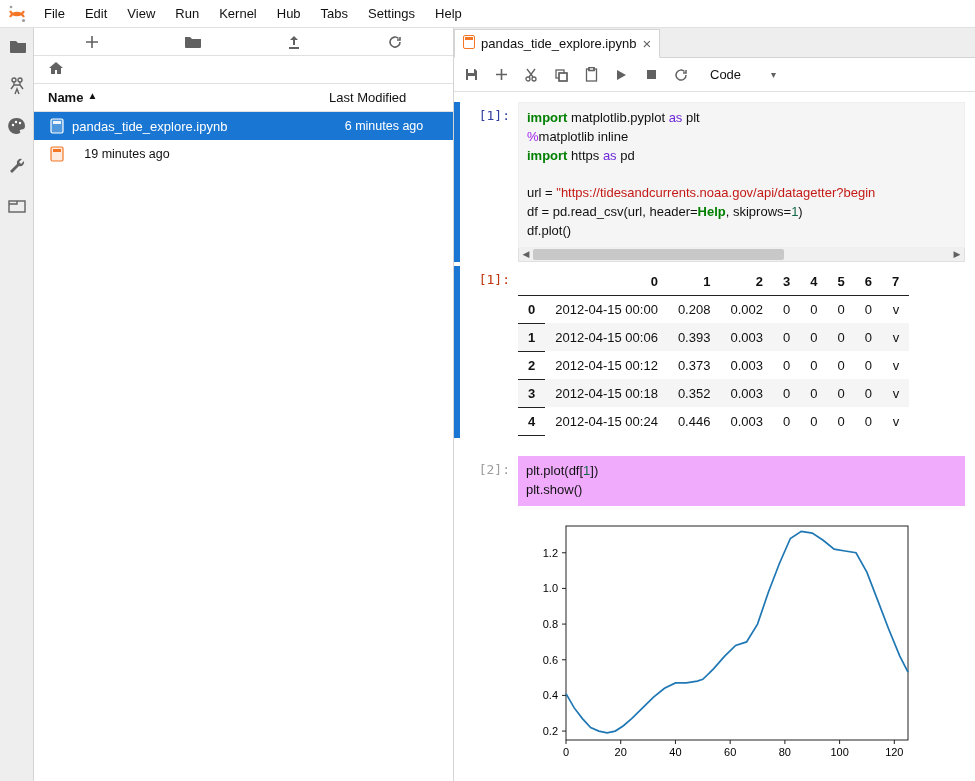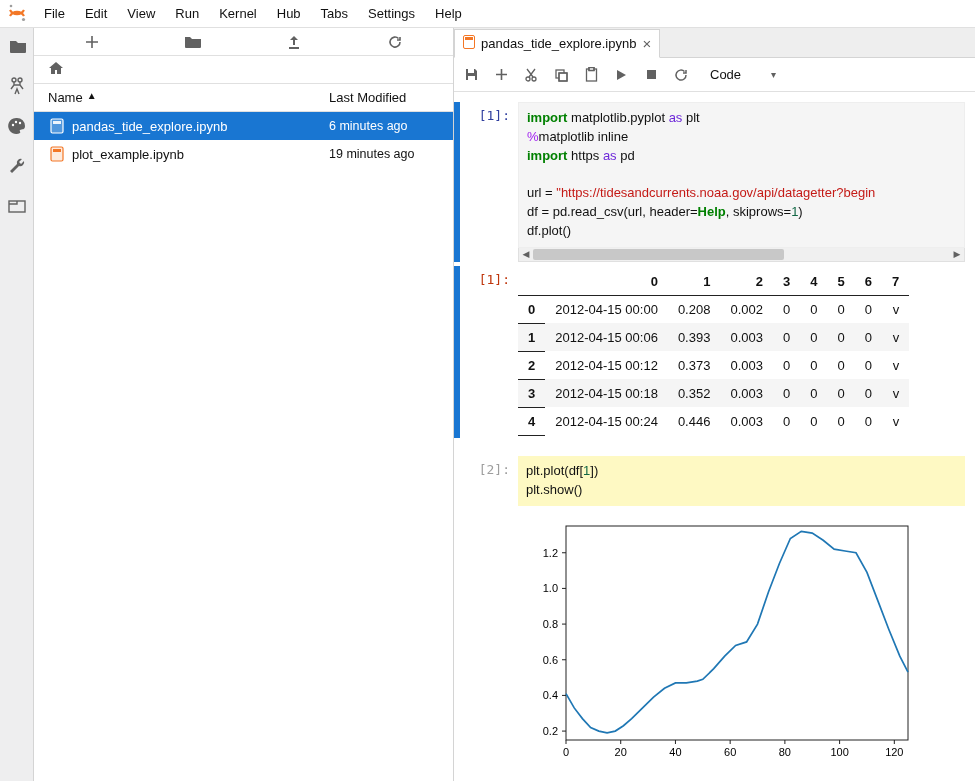--- a/index.html
+++ b/index.html
@@ -1,39 +1,39 @@
 <!DOCTYPE html>
 <html><head>
 <meta charset="utf-8">
 <style>
 * { box-sizing: border-box; margin: 0; padding: 0; font-family: -apple-system, "Segoe UI", Arial, sans-serif; }
 body { width: 975px; height: 781px; overflow: hidden; font-size: 13px; color: #111; background: #fff; display: flex; flex-direction: column; }
 
-.menubar { height: 28px; display: flex; align-items: flex-end; border-bottom: 1px solid #e0e0e0; }
+.menubar { height: 28px; display: flex; align-items: center; border-bottom: 1px solid #e0e0e0; }
 .menubar .logo { width: 34px; height: 28px; display: flex; align-items: center; justify-content: center; }
 .menubar .item { padding: 0 10px; height: 28px; display: flex; align-items: center; cursor: pointer; font-size: 13px; }
 
 .body { flex: 1; display: flex; min-height: 0; }
 
 .leftbar { width: 34px; background: #eeeeef; border-right: 1px solid #d4d4d4; display: flex; flex-direction: column; align-items: center; padding-top: 6px; gap: 16px; }
 .leftbar .tab { width: 24px; height: 24px; display: flex; align-items: center; justify-content: center; color: #616161; cursor: pointer; }
 .leftbar .tab.active { border-left: 2px solid #e0e0e000; }
 
 .sidebar { width: 420px; border-right: 1px solid #d4d4d4; display: flex; flex-direction: column; min-width: 0; }
 .sb-toolbar { height: 28px; display: flex; align-items: center; justify-content: space-around; border-bottom: 1px solid #e0e0e0; padding: 0 8px; color: #616161; }
 .sb-toolbar .btn { width: 24px; height: 24px; display: flex; align-items: center; justify-content: center; cursor: pointer; }
 .sb-crumb { height: 28px; display: flex; align-items: center; padding: 0 14px; border-bottom: 1px solid #e0e0e0; color: #616161; }
 .sb-header { height: 28px; display: flex; align-items: center; padding: 0 14px; border-bottom: 1px solid #e0e0e0; font-size: 13px; color: #111; }
-.sb-header .name { flex: 1; display: flex; align-items: flex-start; gap: 4px; }
+.sb-header .name { flex: 1; display: flex; align-items: flex-start; gap: 4px; font-weight: bold; }
 .sb-header .mod { width: 110px; text-align: left; }
 .sb-row { height: 28px; display: flex; align-items: center; padding: 0 14px; cursor: pointer; }
 .sb-row.selected { background: #1976d2; color: #fff; }
 .sb-row .icon { width: 18px; height: 18px; margin-right: 6px; display: inline-flex; align-items: center; justify-content: center; }
 .sb-row .name { flex: 1; overflow: hidden; text-overflow: ellipsis; white-space: nowrap; }
-.sb-row .mod { width: 110px; text-align: left; font-size: 12.5px; }
+.sb-row .mod { width: 110px; text-align: center; font-size: 12.5px; }
 
 .main { flex: 1; display: flex; flex-direction: column; min-width: 0; }
 .doctab-bar { height: 30px; display: flex; align-items: flex-end; border-bottom: 1px solid #d4d4d4; background: #eee; }
 .doctab { height: 29px; background: #fff; border: 1px solid #d4d4d4; border-bottom: 1px solid #fff; display: flex; align-items: center; padding: 0 8px; gap: 6px; font-size: 13px; position: relative; top: 1px; }
 .doctab .close { color: #616161; cursor: pointer; font-size: 15px; line-height: 1; }
 .nb-toolbar { height: 34px; display: flex; align-items: center; padding: 0 8px; gap: 12px; border-bottom: 1px solid #e0e0e0; color: #616161; }
 .nb-toolbar .btn { width: 18px; height: 18px; display: flex; align-items: center; justify-content: center; cursor: pointer; }
 .nb-toolbar .celltype { display: flex; align-items: center; gap: 30px; padding: 2px 8px; cursor: pointer; font-size: 13px; color: #111; }
 
 .nb-area { flex: 1; overflow: auto; padding: 8px 0 20px 0; }
@@ -173,21 +173,20 @@
       <span class="mod">6 minutes ago</span>
     </div>
     <div class="sb-row">
       <span class="icon">
           <svg width="14" height="16" viewBox="0 0 14 16">
             <rect x="1" y="1" width="12" height="14" rx="1.5" fill="#F37726" opacity="0.15"></rect>
             <rect x="1" y="1" width="12" height="14" rx="1.5" fill="none" stroke="#F37726" stroke-width="1.2"></rect>
             <rect x="3" y="3" width="8" height="3" fill="#F37726"></rect>
           </svg>
         </span>
-      <span class="name">plot_example.ipynb</span>
       <span class="mod">19 minutes ago</span>
     </div>
   </div>
 
   <div class="main">
     <div class="doctab-bar">
       <div class="doctab">
         <span><svg width="12" height="14" viewBox="0 0 12 14">
               <rect x="0.5" y="0.5" width="11" height="13" rx="1.5" fill="none" stroke="#F37726" stroke-width="1"></rect>
               <rect x="2" y="2" width="8" height="3" fill="#F37726"></rect>
@@ -348,21 +347,21 @@
                 </tr>
               </tbody>
           </table>
         </div>
       </div>
 
       <div class="cell" style="margin-top:14px;">
         <div class="bar"></div>
         <div class="prompt grey">[2]:</div>
         <div class="content">
-<pre class="code" style="background:#fef9c3;border:none;"><span>plt.plot(df[</span><span class="k-num">1</span><span>])</span>
+<pre class="code" style="background:#f0abfc;border:none;"><span>plt.plot(df[</span><span class="k-num">1</span><span>])</span>
 <span>plt.show()</span></pre>
         </div>
       </div>
 
       <div class="cell">
         <div class="bar"></div>
         <div class="prompt"></div>
         <div class="content plotwrap">
           <svg class="plot" id="plot" width="400" height="252">
               <rect x="48" y="10" width="342" height="214" fill="none" stroke="#222" stroke-width="1"></rect>

